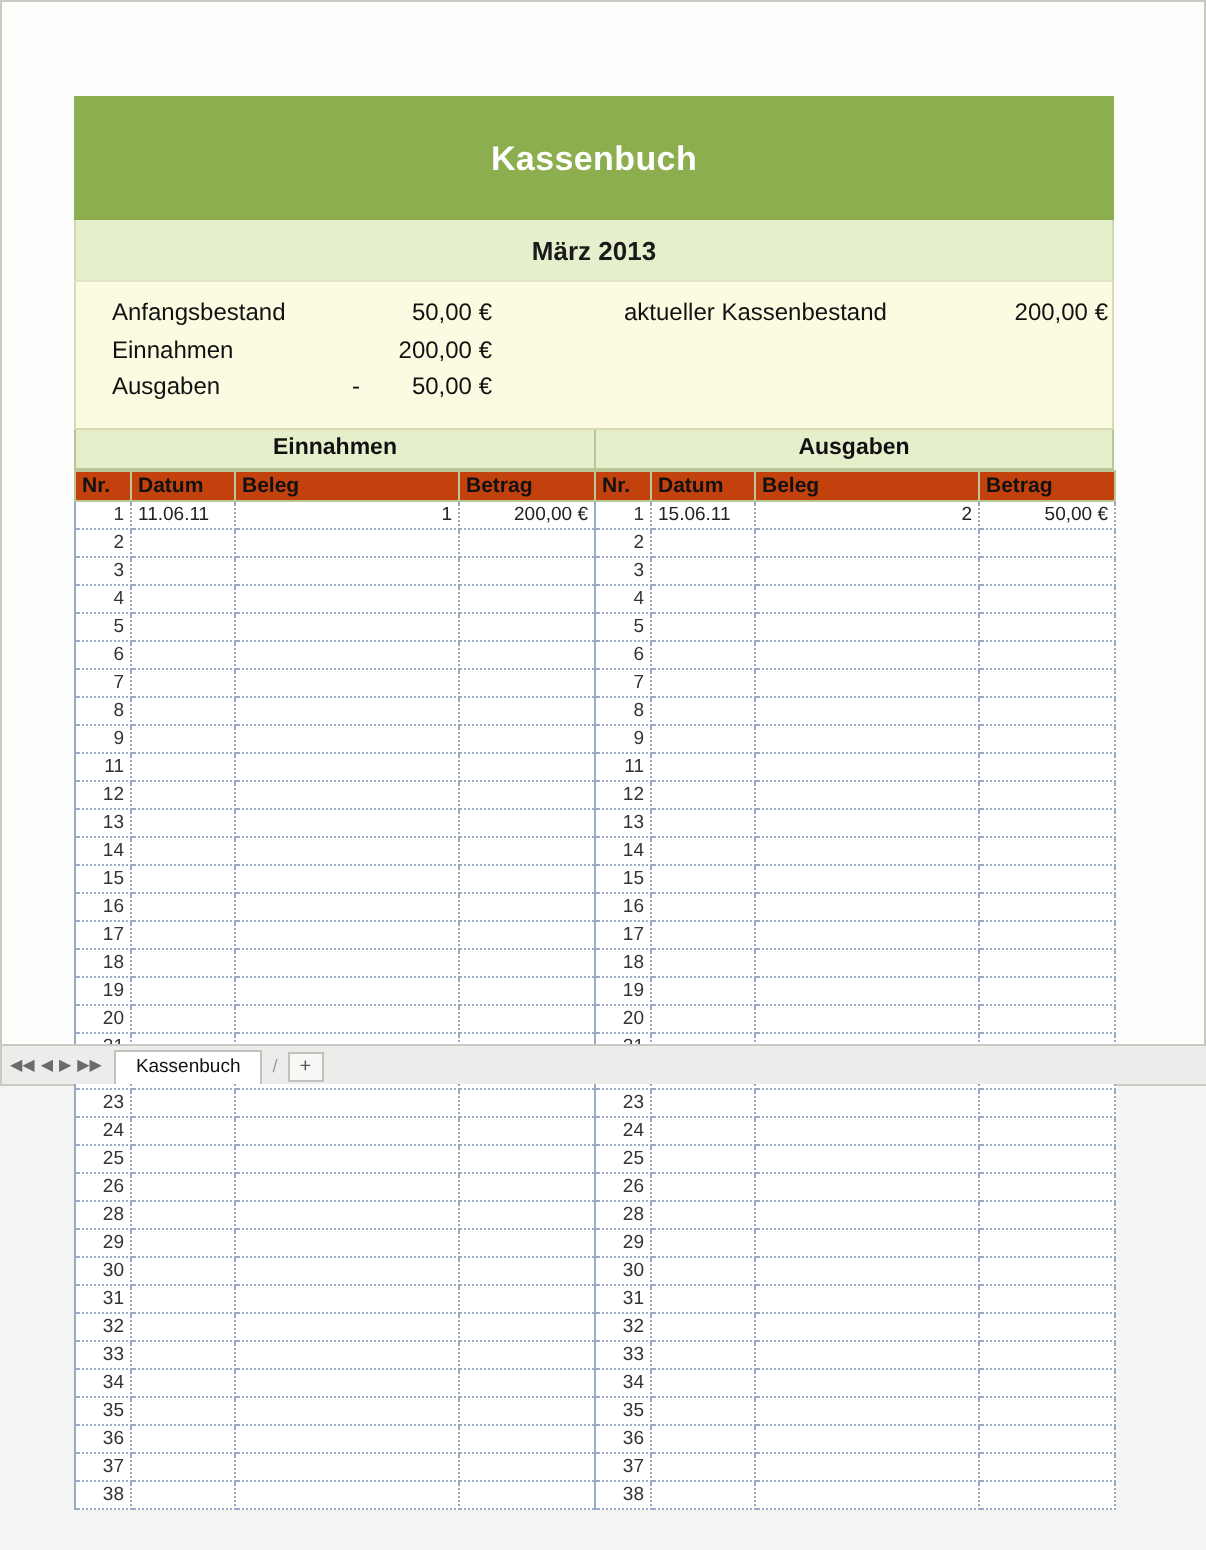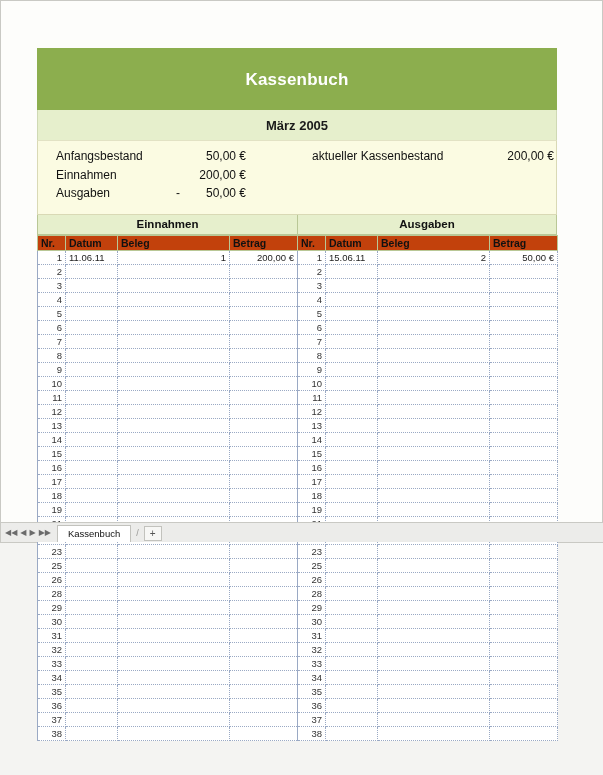--- a/index.html
+++ b/index.html
@@ -196,21 +196,21 @@
 
 <div id="app">
 
   <div class="sheet">
 
     <div class="title-band">
       <div class="title">Kassenbuch</div>
     </div>
 
     <div class="month-band">
-      <div class="month">März 2005</div>
+      <div class="month">März 2013</div>
     </div>
 
     <div class="summary">
       <div class="summary-left">
         <div class="srow">
           <div class="lbl">Anfangsbestand</div>
           <div class="sign"></div>
           <div class="val">50,00 €</div>
         </div>
         <div class="srow">
@@ -345,30 +345,20 @@
             <td class="nr">9</td>
             <td></td>
             <td class="num"></td>
             <td class="amt"></td>
             <td class="nr">9</td>
             <td></td>
             <td class="num"></td>
             <td class="amt"></td>
           </tr>
           <tr>
-            <td class="nr">10</td>
-            <td></td>
-            <td class="num"></td>
-            <td class="amt"></td>
-            <td class="nr">10</td>
-            <td></td>
-            <td class="num"></td>
-            <td class="amt"></td>
-          </tr>
-          <tr>
             <td class="nr">11</td>
             <td></td>
             <td class="num"></td>
             <td class="amt"></td>
             <td class="nr">11</td>
             <td></td>
             <td class="num"></td>
             <td class="amt"></td>
           </tr>
           <tr>
@@ -445,20 +435,30 @@
             <td class="nr">19</td>
             <td></td>
             <td class="num"></td>
             <td class="amt"></td>
             <td class="nr">19</td>
             <td></td>
             <td class="num"></td>
             <td class="amt"></td>
           </tr>
           <tr>
+            <td class="nr">20</td>
+            <td></td>
+            <td class="num"></td>
+            <td class="amt"></td>
+            <td class="nr">20</td>
+            <td></td>
+            <td class="num"></td>
+            <td class="amt"></td>
+          </tr>
+          <tr>
             <td class="nr">21</td>
             <td></td>
             <td class="num"></td>
             <td class="amt"></td>
             <td class="nr">21</td>
             <td></td>
             <td class="num"></td>
             <td class="amt"></td>
           </tr>
           <tr>
@@ -470,20 +470,30 @@
             <td></td>
             <td class="num"></td>
             <td class="amt"></td>
           </tr>
           <tr>
             <td class="nr">23</td>
             <td></td>
             <td class="num"></td>
             <td class="amt"></td>
             <td class="nr">23</td>
+            <td></td>
+            <td class="num"></td>
+            <td class="amt"></td>
+          </tr>
+          <tr>
+            <td class="nr">24</td>
+            <td></td>
+            <td class="num"></td>
+            <td class="amt"></td>
+            <td class="nr">24</td>
             <td></td>
             <td class="num"></td>
             <td class="amt"></td>
           </tr>
           <tr>
             <td class="nr">25</td>
             <td></td>
             <td class="num"></td>
             <td class="amt"></td>
             <td class="nr">25</td>

